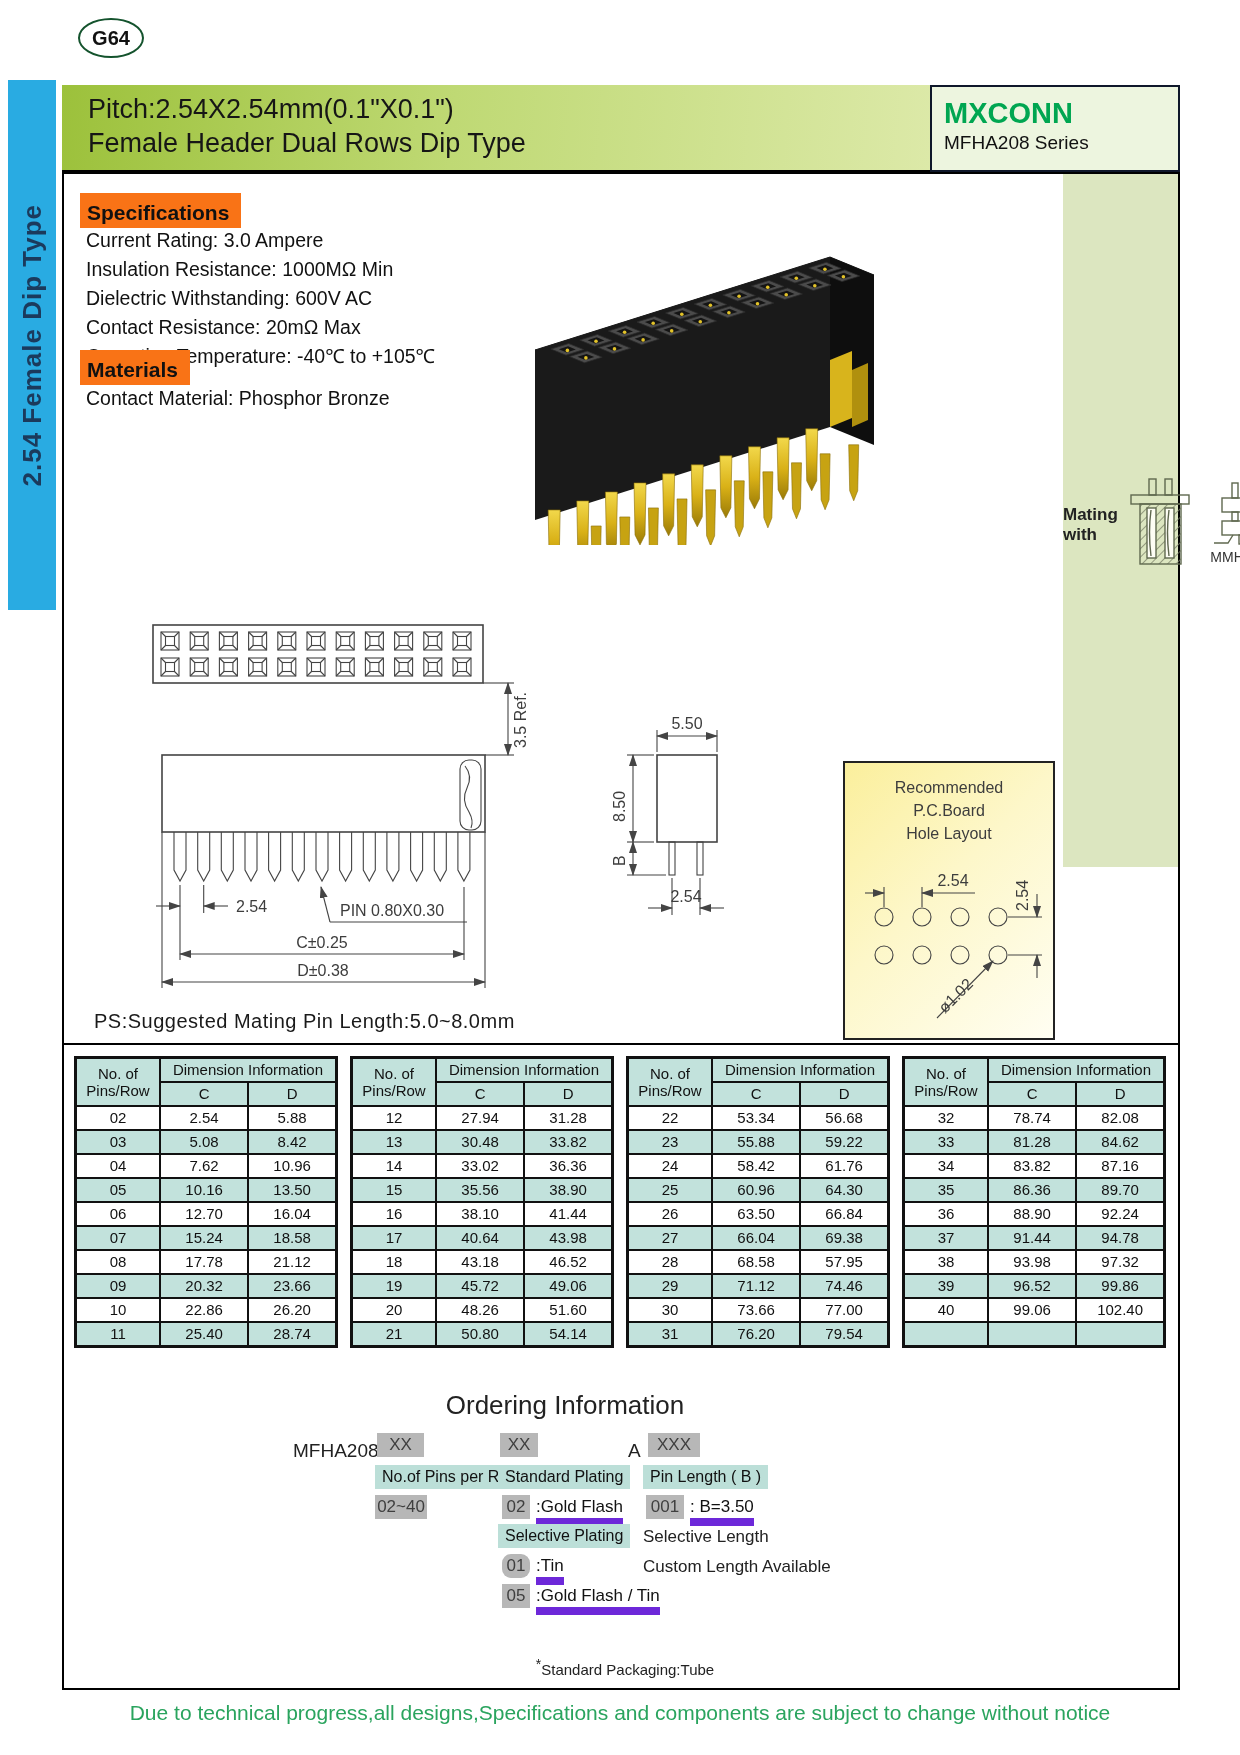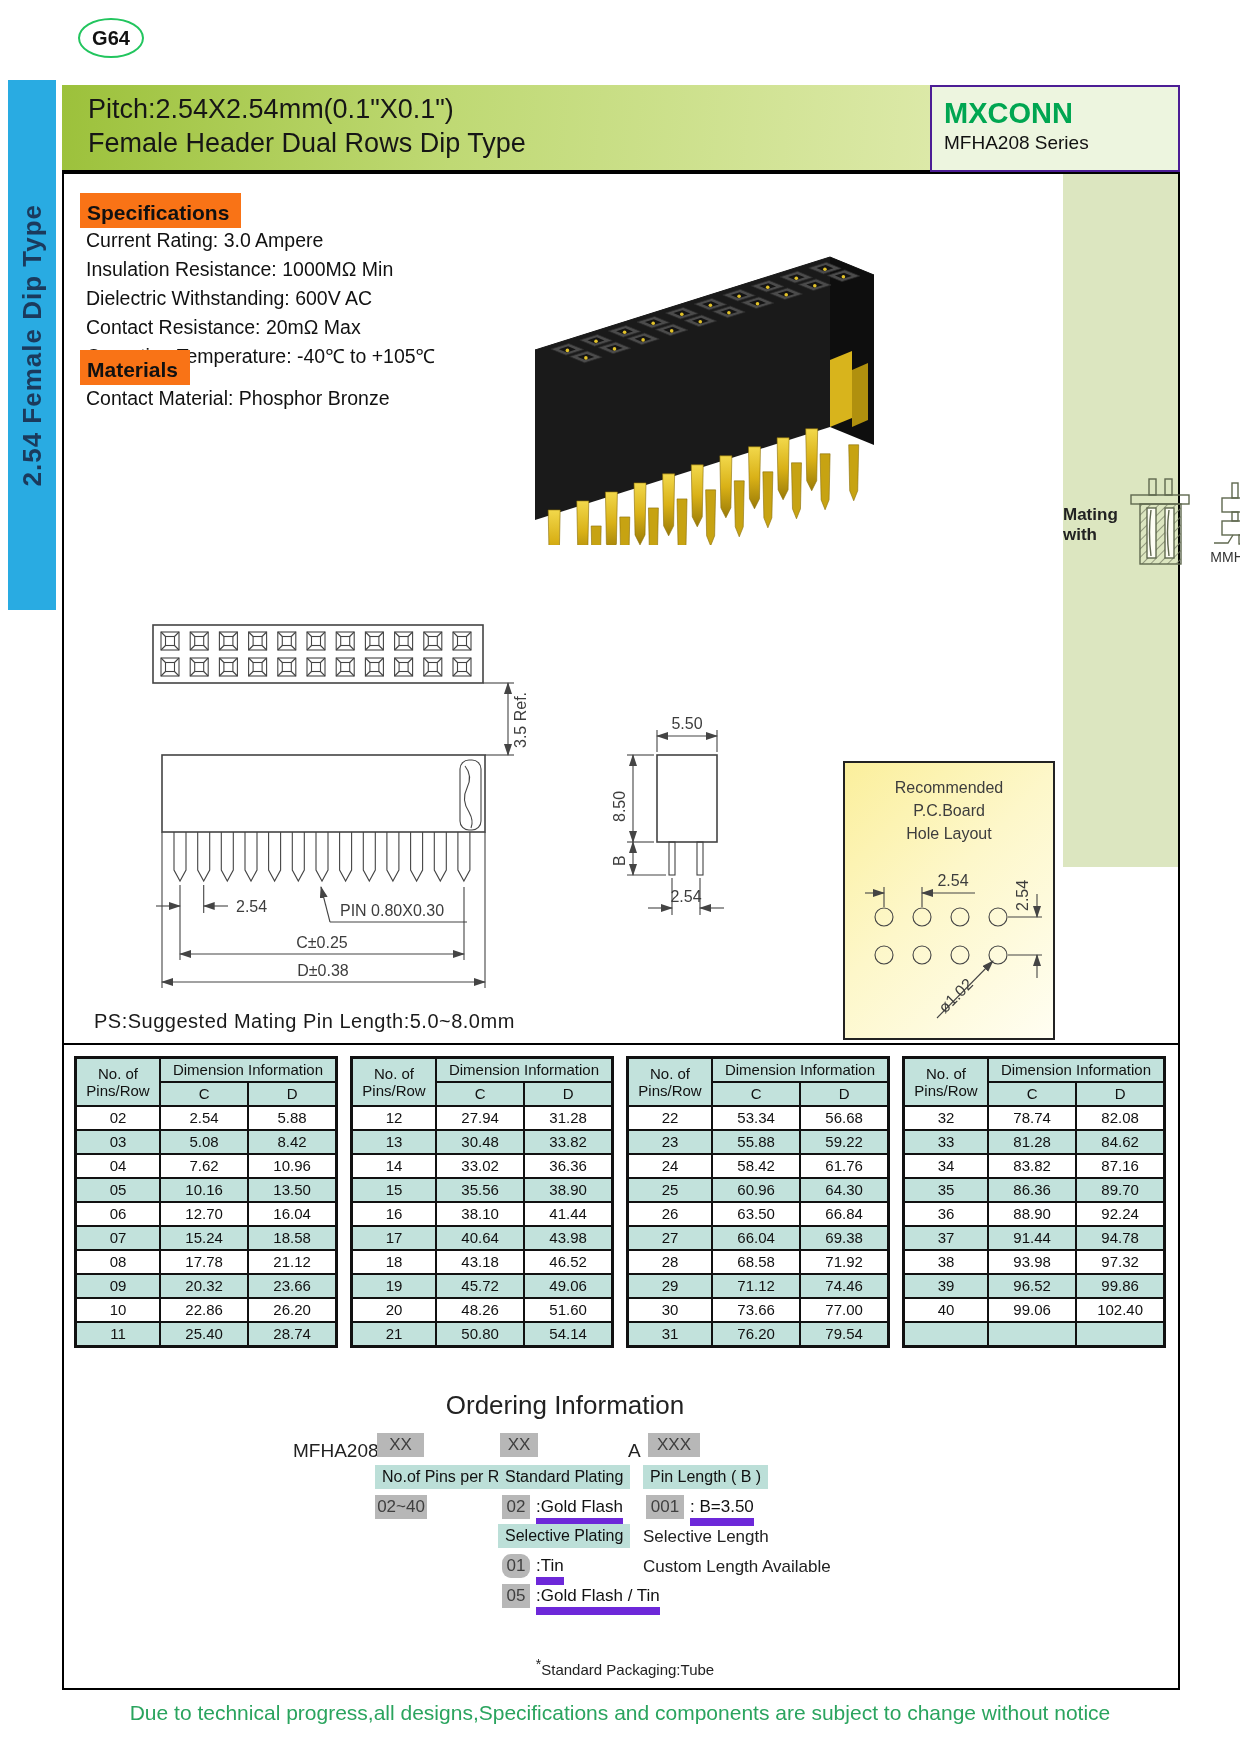--- a/index.html
+++ b/index.html
@@ -1,39 +1,39 @@
 <!DOCTYPE html>
 <html><head>
 <meta charset="utf-8">
 <style>
   html,body { margin:0; padding:0; background:#fff; }
   .page { position:relative; width:1240px; height:1755px; background:#ffffff;
           font-family:"Liberation Sans", sans-serif; overflow:hidden; }
 
   
   .g64 { position:absolute; left:78px; top:18px; width:62px; height:36px;
-         border:2px solid #22c55e; border-radius:50%; display:flex; align-items:center;
+         border:2px solid #14532d; border-radius:50%; display:flex; align-items:center;
          justify-content:center; font-size:20px; font-weight:600; color:#111; }
 
   
   .side-tab { position:absolute; left:8px; top:80px; width:48px; height:530px;
               background:#29ABE2; display:flex; align-items:center; justify-content:center; }
   .side-tab span { writing-mode:vertical-rl; transform:rotate(180deg); font-size:26px;
                    font-weight:600; color:#1B3A5C; letter-spacing:1px; white-space:nowrap; }
 
   
   .banner { position:absolute; left:62px; top:85px; width:868px; height:87px;
             background:linear-gradient(95deg,#9CC13B 0%, #BFD974 45%, #DCE9A8 100%);
             box-sizing:border-box; border-bottom:2px solid #000; }
   .banner .l1 { padding:9px 0 0 26px; font-size:27px; color:#161616; }
   .banner .l2 { padding:3px 0 0 26px; font-size:27px; color:#161616; }
 
   
   .brand-box { position:absolute; left:930px; top:85px; width:250px; height:87px;
-               background:#EDF5DF; border:2px solid #4c1d95; box-sizing:border-box; }
+               background:#EDF5DF; border:2px solid #0f172a; box-sizing:border-box; }
   .brand-name { margin:10px 0 0 12px; font-size:29px; font-weight:bold; color:#00A651; }
   .brand-series { margin:2px 0 0 12px; font-size:19px; color:#111; }
 
   
   .main-box { position:absolute; left:62px; top:172px; width:1118px; height:1518px;
               border:2px solid #000; box-sizing:border-box; background:transparent; }
   .rule { position:absolute; left:62px; top:1043px; width:1118px; height:2px; background:#000; }
 
   
   .section-chip { position:absolute; background:#f97316; font-weight:bold; font-size:21px;
@@ -755,21 +755,21 @@
             <td>66.84</td>
           </tr>
           <tr class="alt">
             <td>27</td>
             <td>66.04</td>
             <td>69.38</td>
           </tr>
           <tr>
             <td>28</td>
             <td>68.58</td>
-            <td>71.92</td>
+            <td>57.95</td>
           </tr>
           <tr class="alt">
             <td>29</td>
             <td>71.12</td>
             <td>74.46</td>
           </tr>
           <tr>
             <td>30</td>
             <td>73.66</td>
             <td>77.00</td>

